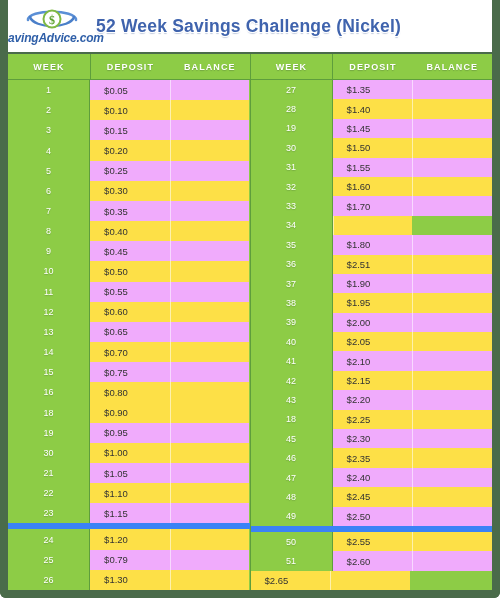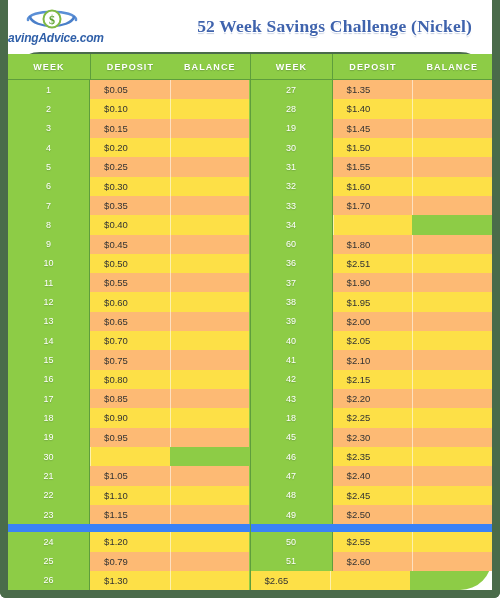--- a/index.html
+++ b/index.html
@@ -52,45 +52,43 @@
     font-style: italic;
     font-weight: bold;
     color: #2f5fa8;
     letter-spacing: -0.2px;
     margin-top: -3px;
     white-space: nowrap;
   }
 
   .title {
     flex: 1;
-    text-align: right;
+    text-align: left;
     font-size: 17.5px;
     font-weight: bold;
     color: #3f63ad;
     letter-spacing: 0.2px;
     padding-right: 20px;
     white-space: nowrap;
     text-shadow:
        1px  1px 0 #ffffff,
       -1px  1px 0 #ffffff,
        1px -1px 0 #ffffff,
       -1px -1px 0 #ffffff,
        0    2px 1px rgba(120,140,180,.45);
-    font-family: Liberation Serif, serif;
   }
 
   
   .sheet {
     display: flex;
     width: 100%;
     height: calc(100% - 52px);
     box-sizing: border-box;
     background: #8dcc46;
     border-top: 2px solid #4a6b4a;
-    border-radius: 32px;
   }
   .half {
     flex: 1 1 50%;
     display: flex;
     flex-direction: column;
     min-width: 0;
   }
   .half.left { border-right: 1px solid #5e9e3c; }
 
   .hdr-row {
@@ -115,21 +113,21 @@
 
   .hdr-cell.c-week { border-right: 1px solid #5e9e3c; }
 
   .body-rows { flex: 1; display: flex; flex-direction: column; }
 
   .row {
     display: flex;
     flex: 1 1 0;
     min-height: 0;
   }
-  .row.section-break { border-top: 8px solid #3b82f6; }
+  .row.section-break { border-top: 6px solid #3b82f6; }
 
   .cell {
     display: flex;
     align-items: center;
     font-size: 9.5px;
     box-sizing: border-box;
   }
   .cell.week {
     width: 34%;
     background: #8dcc46;
@@ -142,21 +140,21 @@
   .cell.deposit {
     width: 33%;
     color: #333333;
     padding-left: 14px;
   }
   .cell.balance {
     width: 33%;
     border-left: 1px solid rgba(255,255,255,.55);
   }
   .row.alt-a .cell.deposit,
-  .row.alt-a .cell.balance { background: #fdba74; }
+  .row.alt-a .cell.balance { background: #f0abfc; }
   .row.alt-b .cell.deposit,
   .row.alt-b .cell.balance { background: #fde047; }
 </style>
 </head>
 <body>
 
 <div id="card">
 
   <div class="header">
     <div class="logo">
@@ -253,37 +251,33 @@
           <div class="row alt-a">
             <div class="cell week">15</div>
             <div class="cell deposit">$0.75</div>
             <div class="cell balance"></div>
           </div>
           <div class="row alt-b">
             <div class="cell week">16</div>
             <div class="cell deposit">$0.80</div>
             <div class="cell balance"></div>
           </div>
-          <div class="row alt-a">
-            <div class="cell week">17</div>
-            <div class="cell deposit">$0.85</div>
-            <div class="cell balance"></div>
-          </div>
           <div class="row alt-b">
             <div class="cell week">18</div>
             <div class="cell deposit">$0.90</div>
             <div class="cell balance"></div>
           </div>
           <div class="row alt-a">
             <div class="cell week">19</div>
             <div class="cell deposit">$0.95</div>
             <div class="cell balance"></div>
           </div>
           <div class="row alt-b">
             <div class="cell week">30</div>
+            <div class="cell deposit">$1.00</div>
             <div class="cell balance"></div>
           </div>
           <div class="row alt-a">
             <div class="cell week">21</div>
             <div class="cell deposit">$1.05</div>
             <div class="cell balance"></div>
           </div>
           <div class="row alt-b">
             <div class="cell week">22</div>
             <div class="cell deposit">$1.10</div>
@@ -352,21 +346,21 @@
           <div class="row alt-a">
             <div class="cell week">33</div>
             <div class="cell deposit">$1.70</div>
             <div class="cell balance"></div>
           </div>
           <div class="row alt-b">
             <div class="cell week">34</div>
             <div class="cell balance"></div>
           </div>
           <div class="row alt-a">
-            <div class="cell week">60</div>
+            <div class="cell week">35</div>
             <div class="cell deposit">$1.80</div>
             <div class="cell balance"></div>
           </div>
           <div class="row alt-b">
             <div class="cell week">36</div>
             <div class="cell deposit">$2.51</div>
             <div class="cell balance"></div>
           </div>
           <div class="row alt-a">
             <div class="cell week">37</div>

